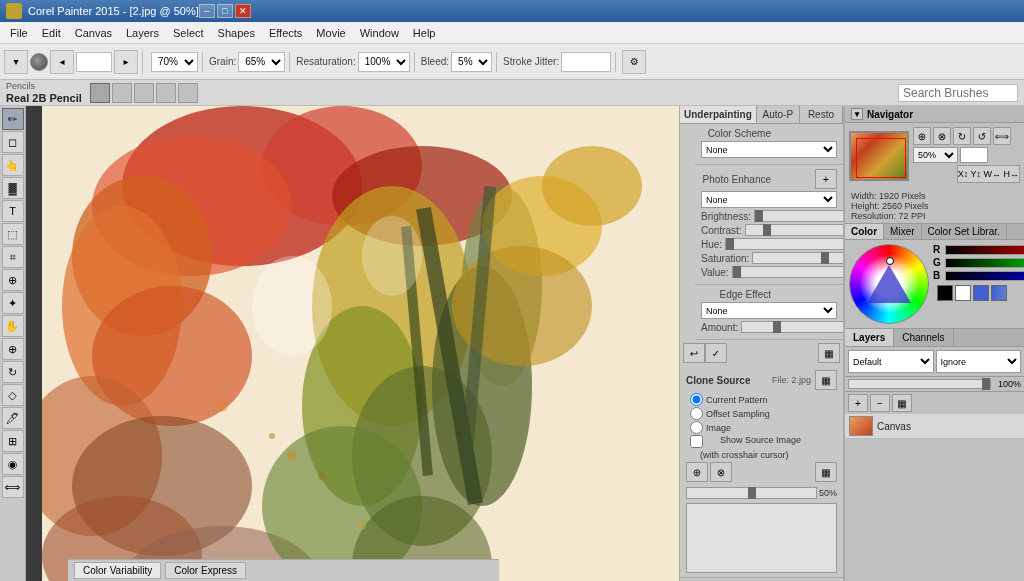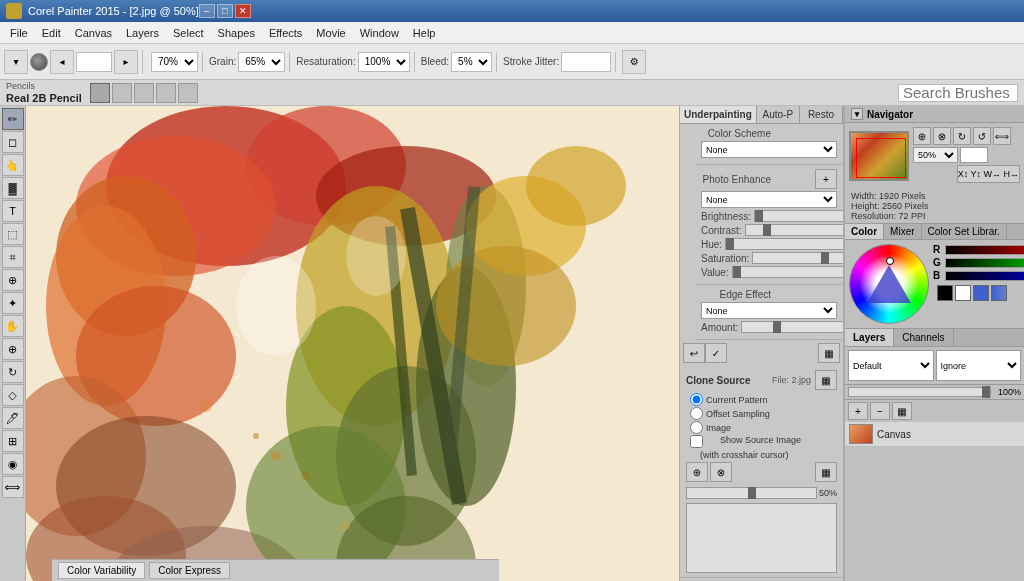--- a/index.html
+++ b/index.html
@@ -112,21 +112,21 @@
       background: #c0c0c0;
       cursor: pointer;
     }
     .brush-icon.active { border-color: #666; background: #a8a8a8; }
     .brush-name { font-size: 11px; font-weight: bold; color: #222; }
     .brush-search {
       margin-left: auto;
       width: 120px; height: 18px;
       border: 1px solid #bbb;
       background: white;
-      font-size: 15px;
+      font-size: 12px;
       padding: 0 4px;
     }
 
     
     #main-layout {
       display: flex;
       height: calc(581px - 22px - 22px - 36px - 26px);
     }
 
     
@@ -149,20 +149,21 @@
       font-size: 11px;
     }
     .ltool.selected { background: #a0a8b8; border-color: #666; }
 
     
     #canvas-area {
       flex: 1;
       background: #555;
       position: relative;
       overflow: hidden;
+      margin-left: 16px;
     }
     #painting {
       width: 100%;
       height: 100%;
       background: linear-gradient(135deg,
         #f5e8d0 0%,
         #f0d0a0 10%,
         #e8906040 20%,
         #d05030 25%,
         #e07040 30%,
@@ -418,21 +419,21 @@
     }
     .layers-controls {
       display: flex;
       align-items: center;
       gap: 2px;
       padding: 3px;
       border-bottom: 1px solid #999;
     }
     .layers-select {
       flex: 1;
-      height: 31px;
+      height: 23px;
       border: 1px solid #999;
       background: white;
       font-size: 9px;
     }
     .layers-opacity-row {
       display: flex;
       align-items: center;
       gap: 2px;
       padding: 2px 3px;
       border-bottom: 1px solid #999;

